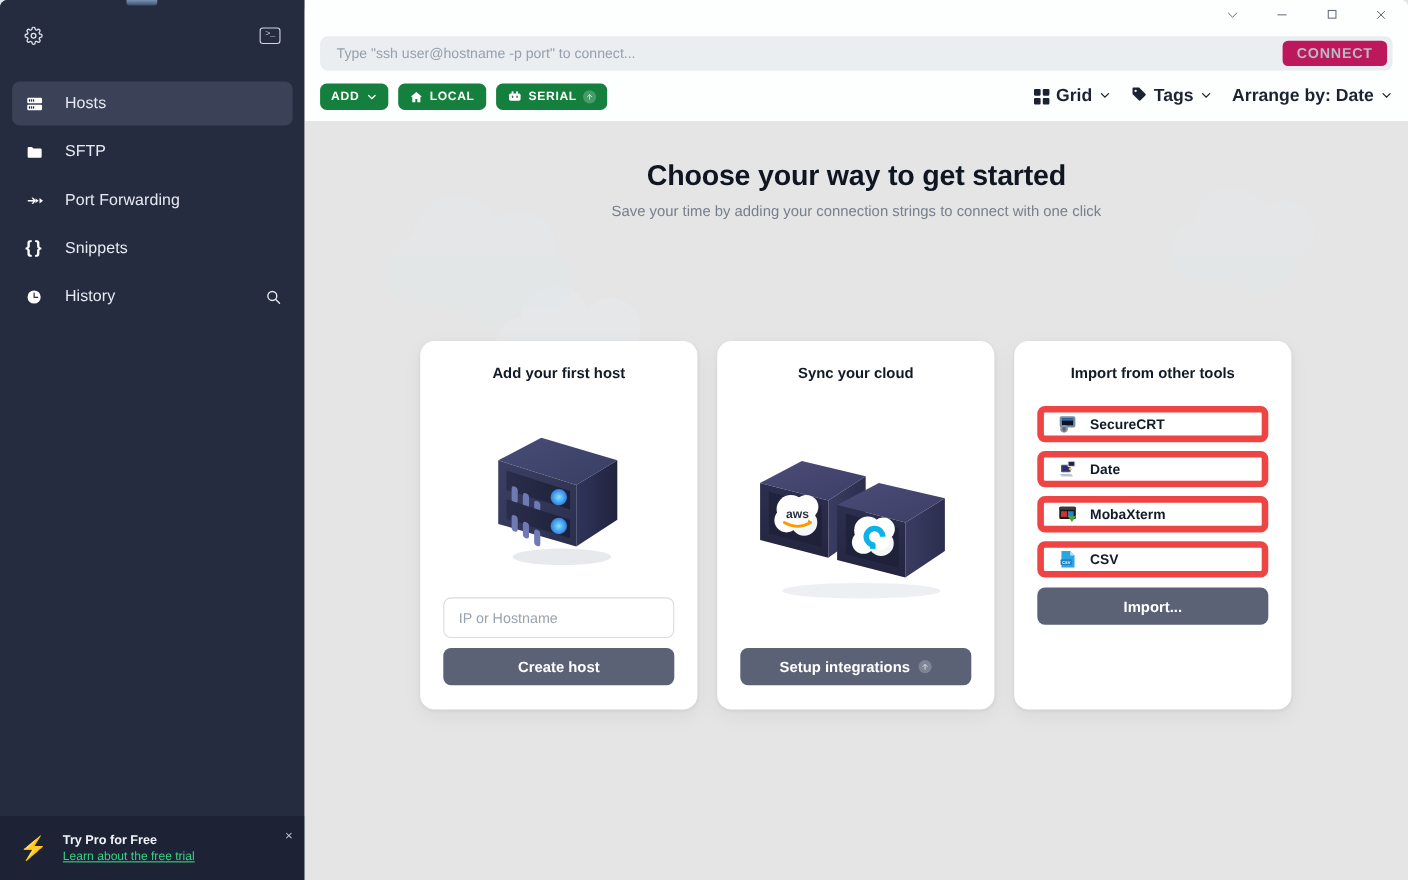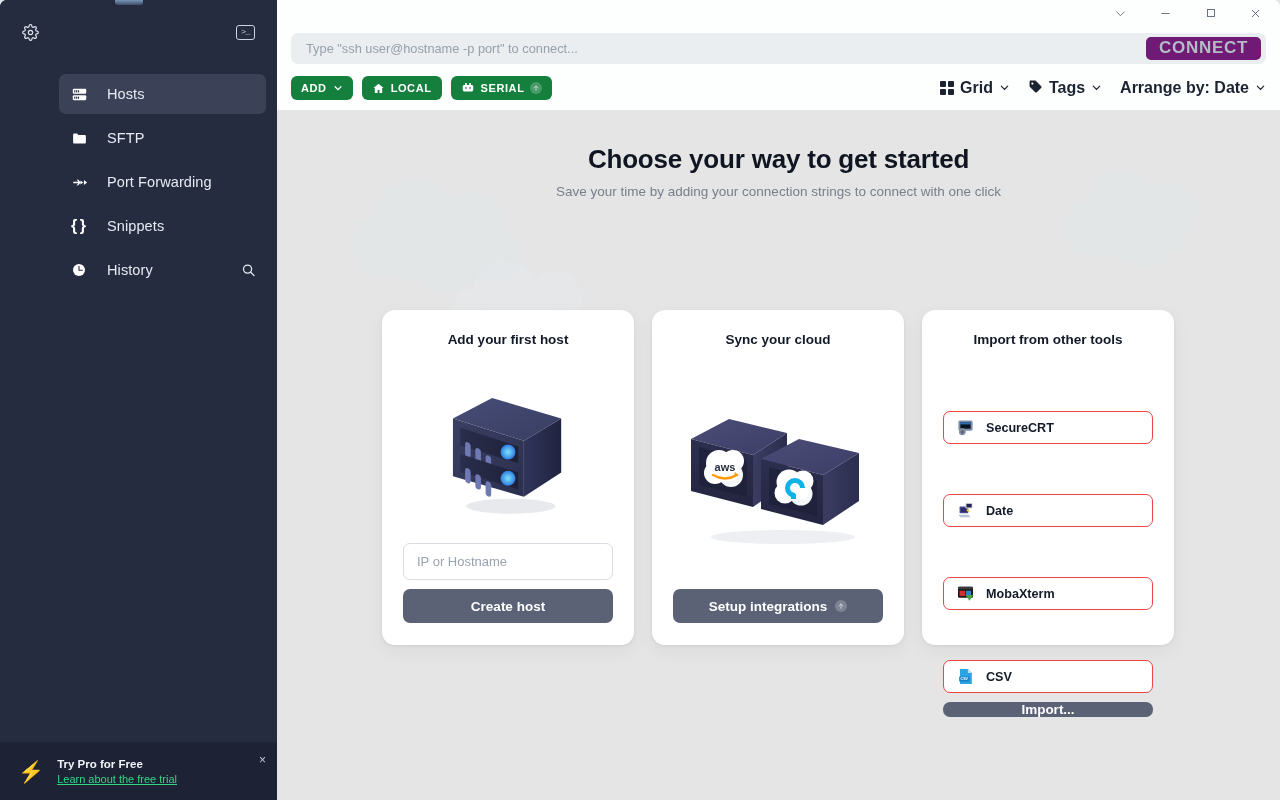--- a/index.html
+++ b/index.html
@@ -53,21 +53,21 @@
   .term-ico {
     width: 19px; height: 15px;
     border: 1.4px solid #cfd4e0;
     border-radius: 3px;
     display: flex; align-items: center; justify-content: center;
     font-size: 8px; color: #cfd4e0;
     font-family: "Liberation Mono", monospace;
     letter-spacing: -0.5px;
     line-height: 1;
   }
-  .nav { margin-top: 6px; padding: 12px 11px; margin-left: 48px; }
+  .nav { margin-top: 6px; padding: 12px 11px; }
   .nav-item {
     display: flex; align-items: center;
     height: 40px;
     border-radius: 7px;
     padding: 0 12px;
     margin-bottom: 4px;
     color: #e7eaf2;
     font-size: 14.5px;
     cursor: pointer;
     position: relative;
@@ -150,23 +150,23 @@
   }
   .searchbar input {
     flex: 1; border: none; outline: none; background: transparent;
     font-family: "Liberation Sans", sans-serif;
     font-size: 12.8px; color: #3a4350;
   }
   .searchbar input::placeholder { color: #96a0ac; }
   .connect-btn {
     height: 23px; padding: 0 13px;
     border-radius: 5px;
-    background: #701a75;
+    background: #be185d;
     color: #b2bcc6;
-    font-size: 17px; font-weight: 700; letter-spacing: .7px;
+    font-size: 13px; font-weight: 700; letter-spacing: .7px;
     display: flex; align-items: center;
     cursor: default; border: none;
     font-family: "Liberation Sans", sans-serif;
   }
 
   .toolbar {
     height: 40px;
     background: #fdfefe;
     display: flex; align-items: center;
     padding: 0 14px 4px 14px;
@@ -268,28 +268,27 @@
     color: #fff;
     border: none; border-radius: 7px;
     font-size: 13.5px; font-weight: 700;
     cursor: pointer;
     font-family: "Liberation Sans", sans-serif;
     display: flex; align-items: center; justify-content: center; gap: 8px;
   }
   .imports { display: flex; flex-direction: column; gap: 8px; margin-top: 6px; }
   .import-row {
     height: 33px;
-    border: 1px solid #ef4444;
+    border: 6px solid #ef4444;
     border-radius: 7px;
     display: flex; align-items: center;
     padding: 0 12px;
     gap: 11px;
     cursor: pointer;
     background: #fff;
-    margin-top: 42px;
   }
   .import-label { font-size: 12.6px; font-weight: 700; color: #131b28; }
   .app-ico { width: 19px; height: 19px; flex: 0 0 19px; display:block; }
 
   
   .server-art { width: 140px; height: 140px; }
   .cloudbox-art { width: 190px; height: 150px; }
 </style>
 </head>
 <body>

